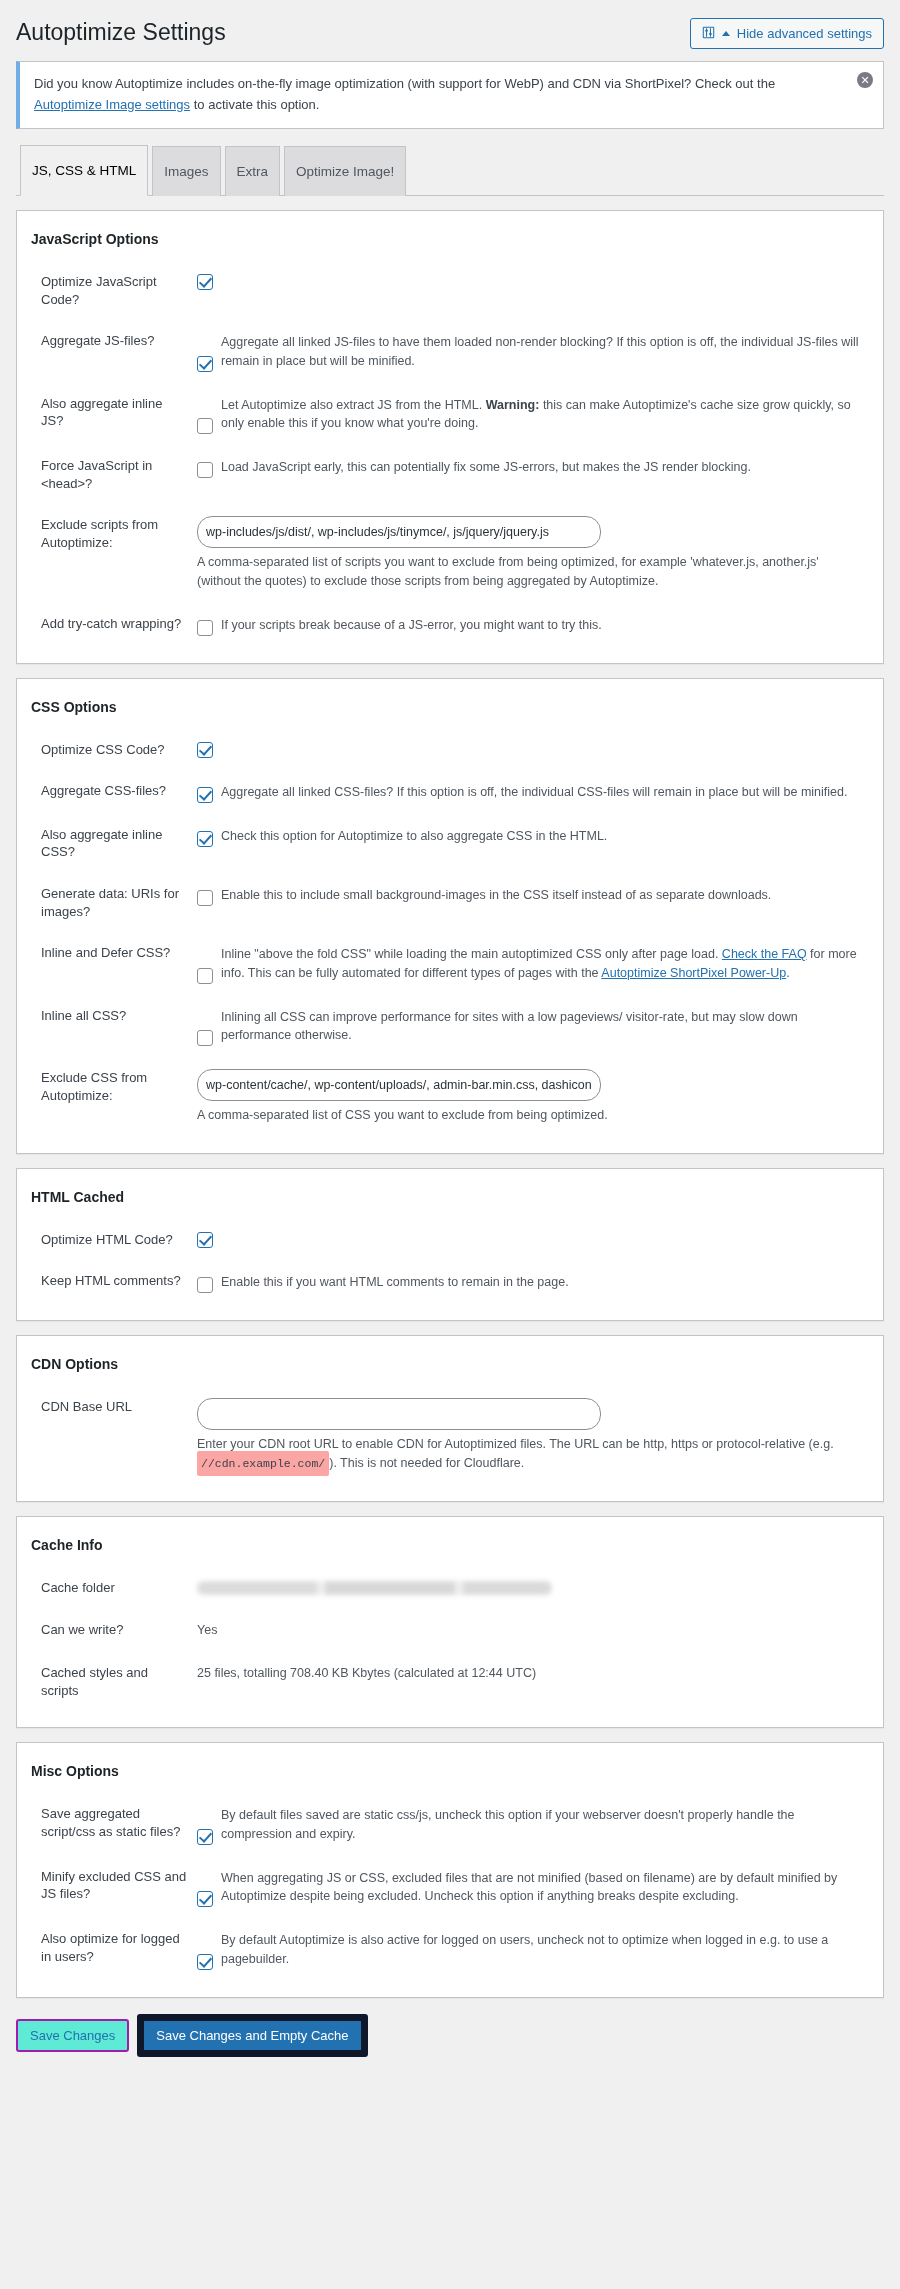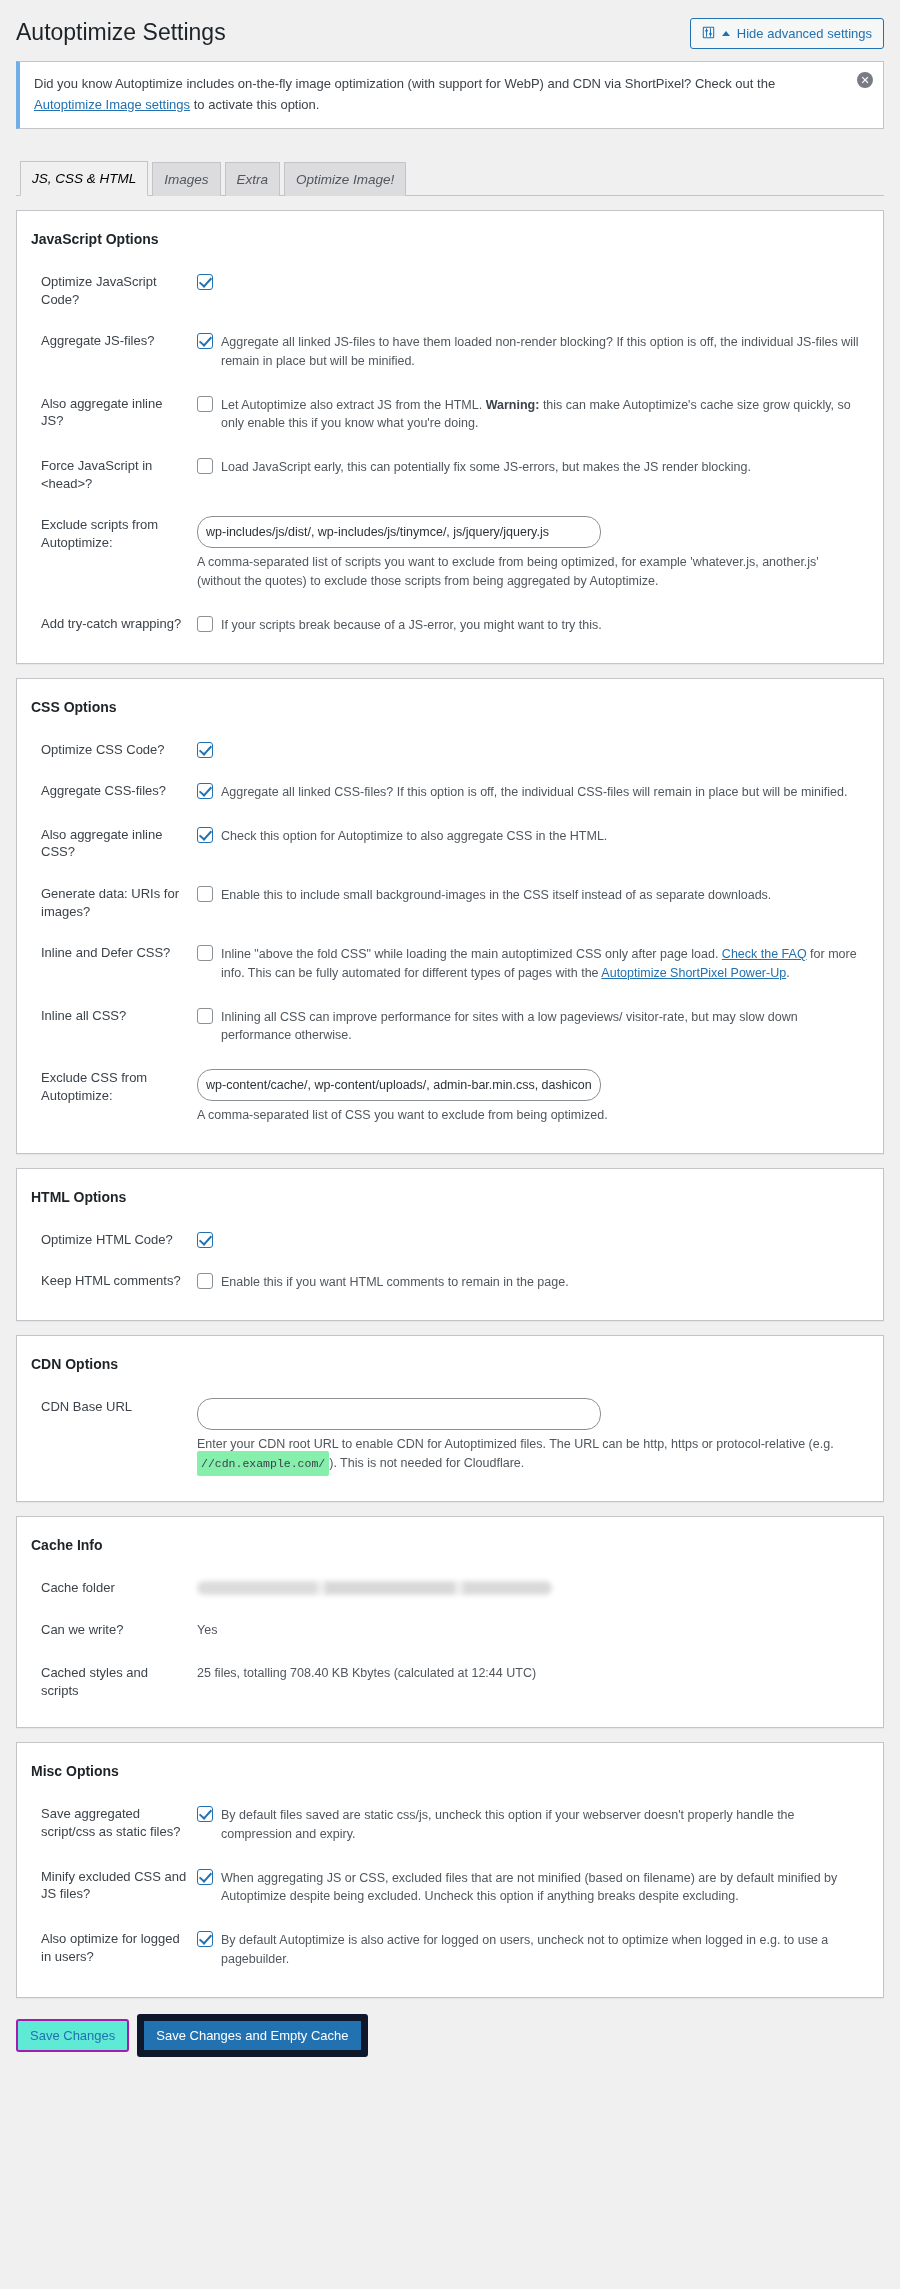--- a/index.html
+++ b/index.html
@@ -52,22 +52,22 @@
 
   
   .nav-tabs {
     display: flex; align-items: flex-end; gap: 0;
     border-bottom: 1px solid #c3c4c7;
     margin: 0 0 0 0; padding-left: 4px;
   }
   .nav-tab {
     background: #dcdcde; border: 1px solid #c3c4c7; border-bottom: none;
     color: #50575e; font-size: 13.5px; line-height: 1.3;
-    padding: 8px 11px; margin: 16px 4px -1px 0; cursor: pointer;
-    text-decoration: none; white-space: nowrap; font-style: italic;
+    padding: 16px 11px; margin: 0 4px -1px 0; cursor: pointer;
+    text-decoration: none; white-space: nowrap;
   }
   .nav-tab.active {
     background: #f0f0f1; border-bottom: 1px solid #f0f0f1; color: #000;
   }
 
   
   .panel {
     background: #fff; border: 1px solid #c3c4c7;
     box-shadow: 0 1px 1px rgba(0,0,0,.04);
     margin: 14px 0 0 0; padding: 12px 14px 16px 14px;
@@ -79,21 +79,21 @@
   table.form-table { width: 100%; border-collapse: collapse; }
   table.form-table th {
     width: 166px; text-align: left; vertical-align: top;
     font-weight: 400; font-size: 13px; line-height: 1.35;
     color: #3c434a; padding: 12px 10px 12px 10px;
   }
   table.form-table td {
     vertical-align: top; padding: 12px 10px 12px 0;
     font-size: 12.5px; line-height: 1.5; color: #50575e;
   }
-  .cbrow { display: flex; align-items: flex-start; gap: 8px; }
+  .cbrow { display: flex; align-items: flex-end; gap: 8px; }
   .cbrow .cbtext { flex: 1; padding-top: 1px; }
   .cbrow .cbtext b { color: #3c434a; }
   .cbrow a { color: #2271b1; text-decoration: underline; }
 
   
   .cb {
     appearance: none; -webkit-appearance: none;
     width: 16px; height: 16px; min-width: 16px;
     border: 1px solid #8c8f94; background: #fff; border-radius: 3px;
     margin: 0; position: relative; cursor: pointer; top: 1px;
@@ -109,21 +109,21 @@
   input.text {
     width: 100%; max-width: 404px;
     border: 1px solid #8c8f94; border-radius: 15px;
     padding: 5px 8px; font-size: 12.5px; line-height: 1.6;
     color: #2c3338; background: #fff;
     font-family: "Liberation Sans", sans-serif;
   }
   .desc { margin-top: 5px; font-size: 12.5px; line-height: 1.5; color: #50575e; }
   code {
     font-family: "Liberation Mono", monospace; font-size: 11.5px;
-    background: #86efac; padding: 6px 4px; border-radius: 2px; color: #3c434a;
+    background: #fca5a5; padding: 6px 4px; border-radius: 2px; color: #3c434a;
   }
   .plain { font-size: 12.5px; color: #50575e; padding-top: 2px; }
 
   
   .blurred {
     display: inline-block; width: 355px; height: 14px;
     background: linear-gradient(90deg,
       #d6d6d6 0 120px, #ececec 120px 128px,
       #d2d2d2 128px 258px, #ececec 258px 266px,
       #d4d4d4 266px 355px);
@@ -298,21 +298,21 @@
         <td>
           <input type="text" class="text" value="wp-content/cache/, wp-content/uploads/, admin-bar.min.css, dashicons.min.css" style="">
           <div class="desc">A comma-separated list of CSS you want to exclude from being optimized.</div>
         </td>
       </tr>
     </tbody>
       </table>
   </div>
 
   <div class="panel">
-    <h2>HTML Options</h2>
+    <h2>HTML Cached</h2>
     <table class="form-table">
       <tbody>
           <tr>
         <th>Optimize HTML Code?</th>
         <td>
           <div class="cbrow">
             <input type="checkbox" class="cb" checked="" style="">
           </div>
         </td>
       </tr>

